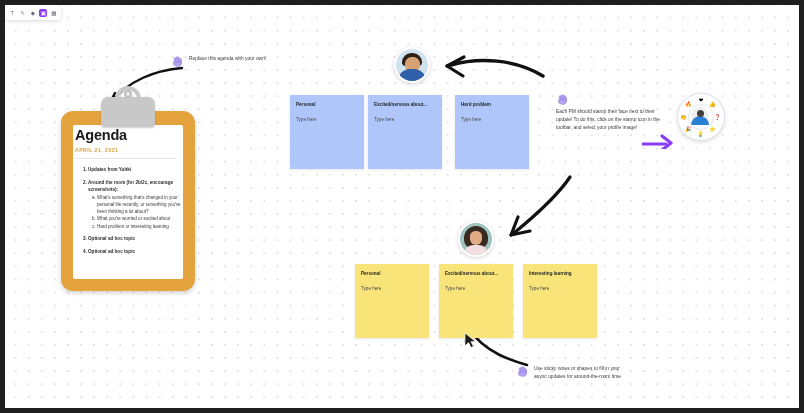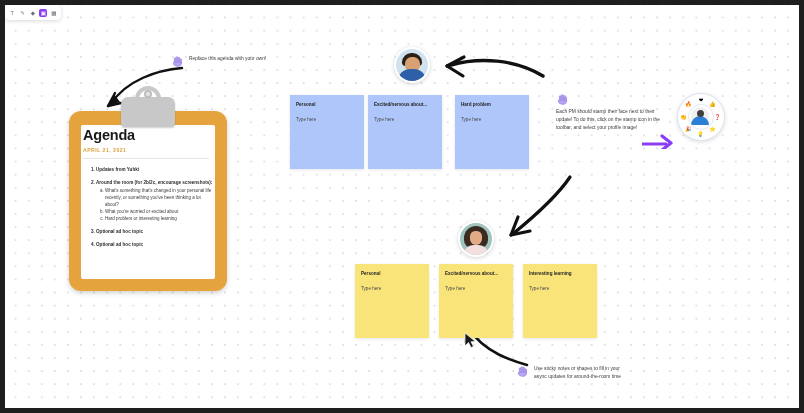--- a/index.html
+++ b/index.html
@@ -10,21 +10,21 @@
     position:relative;width:804px;height:413px;box-sizing:border-box;
     border:5px solid #1e1e1e;background:#ffffff;
     background-image:radial-gradient(circle, #e2e2e6 1px, transparent 1.1px);
     background-size:13.1px 13.1px;background-position:4px 6px;
     overflow:hidden;
   }
 
   .abs{position:absolute;}
 
   
-  #clipboard{left:64px;top:106px;width:158px;height:180px;}
+  #clipboard{left:56px;top:106px;width:134px;height:180px;}
   .clip-body{
     position:absolute;inset:0;background:#e5a33d;border-radius:12px;
     box-shadow:0 2px 5px rgba(0,0,0,.18);
   }
   .clip-paper{
     position:absolute;left:12px;top:14px;right:12px;bottom:12px;
     background:#fff;border-radius:2px;
   }
   .clip-metal{
     position:absolute;left:50%;top:-14px;transform:translateX(-50%);

